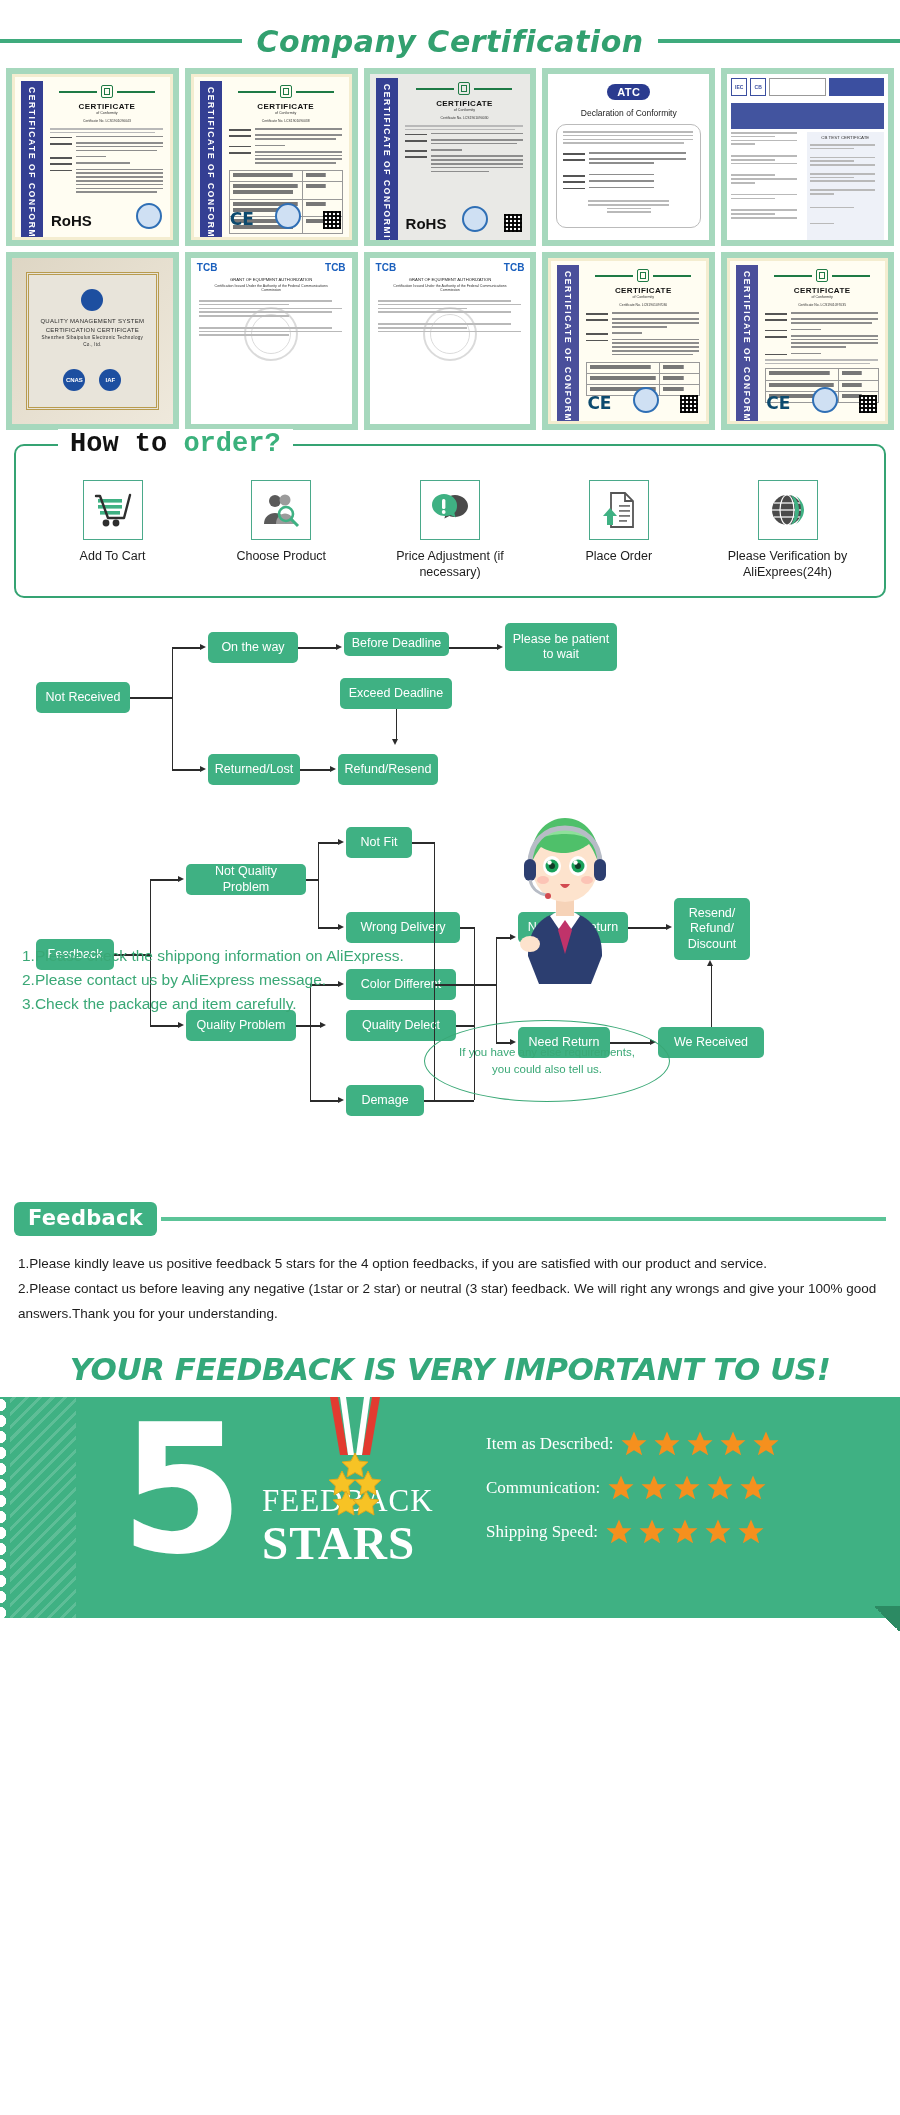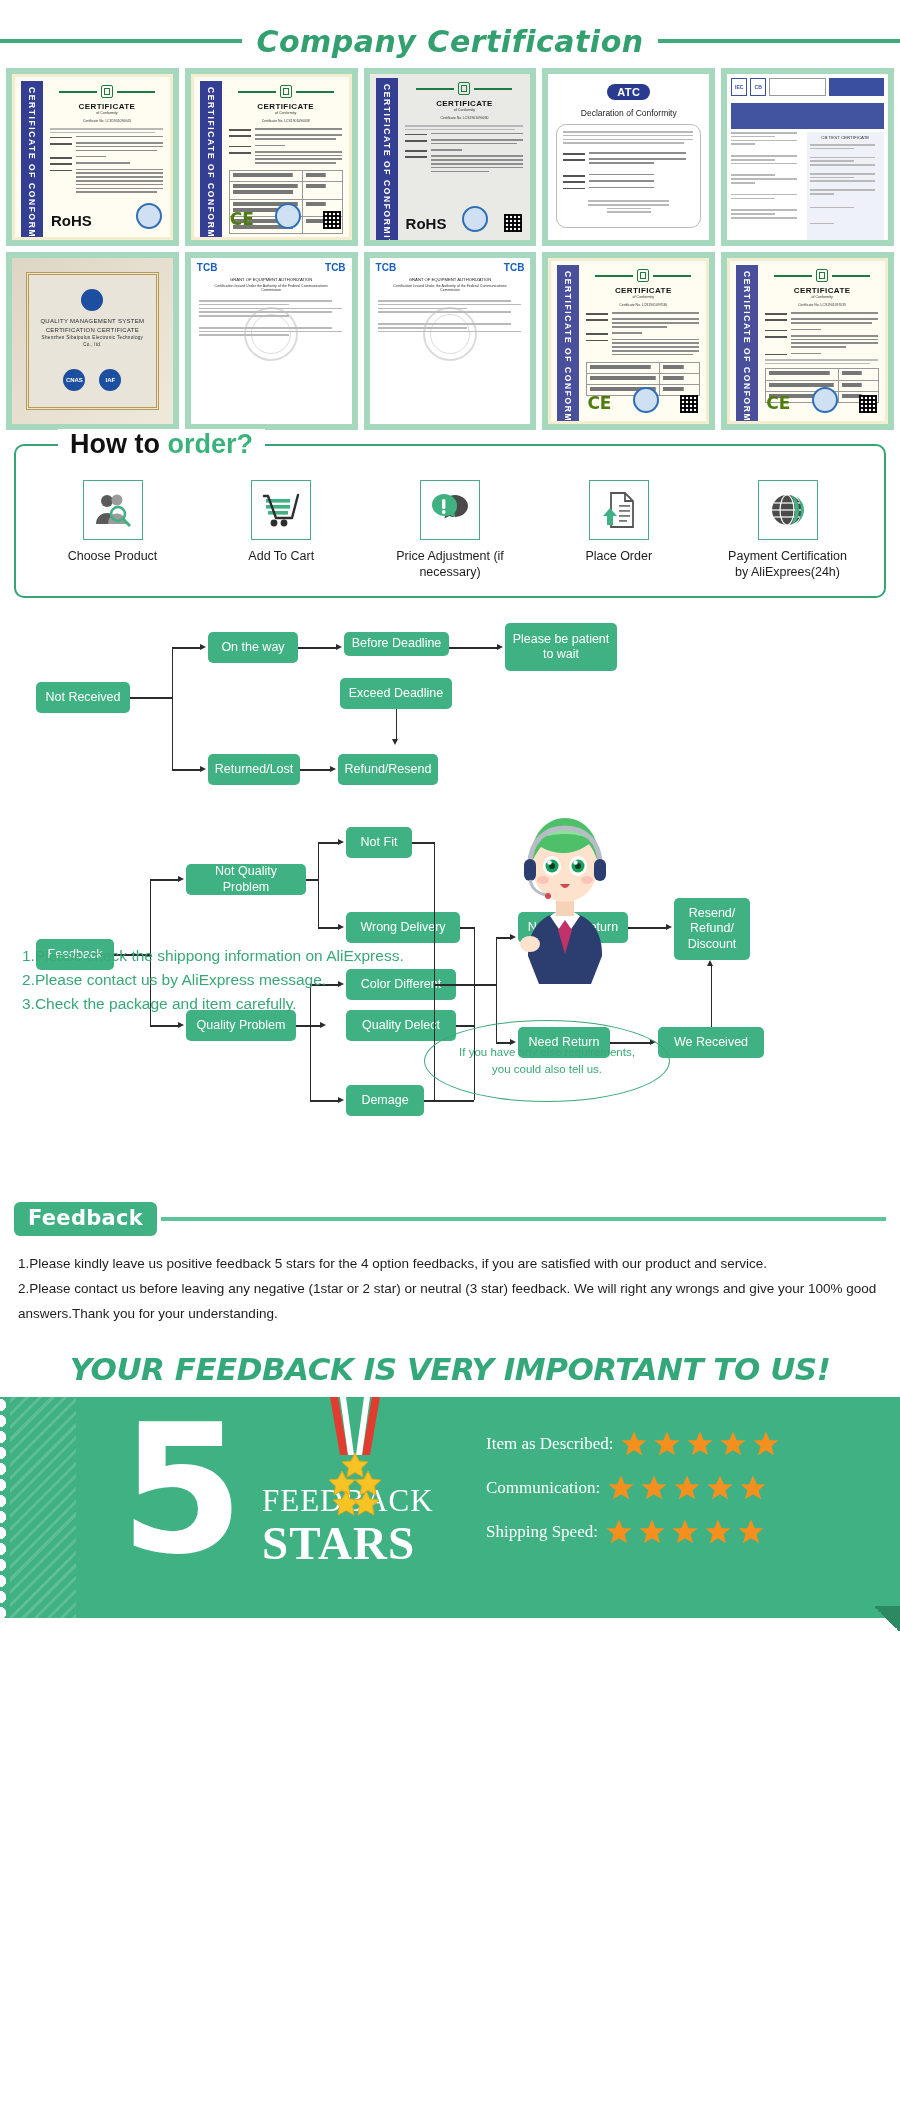--- a/index.html
+++ b/index.html
@@ -81,21 +81,21 @@
   .kv i .tl{ height:1.6px; background:#8d8d8d; }
   .minitable{ border:1px solid #999; margin-top:4px; }
   .minitable .r{ display:flex; border-bottom:1px solid #999; }
   .minitable .r:last-child{ border-bottom:none;}
   .minitable .r div{ padding:2px 3px; }
   .minitable .r div:first-child{ flex:2; border-right:1px solid #999;}
   .minitable .r div:last-child{ flex:1; }
   .minitable .tl{ background:#777; }
   .mark-row{ position:absolute; left:8px; right:8px; bottom:8px; display:flex; align-items:flex-end; justify-content:space-between;}
   .mark-text{ font-size:15px; font-weight:bold; color:#111; font-family:"Liberation Sans",sans-serif;}
-  .mark-ce{ font-size:17px; font-weight:bold; color:#4d7c0f; font-family:"DejaVu Sans",sans-serif;}
+  .mark-ce{ font-size:17px; font-weight:bold; color:#0c4a6e; font-family:"DejaVu Sans",sans-serif;}
   .round-seal{ width:26px;height:26px;border-radius:50%;border:2px solid #2f6fb5;background:#cfe0f3;}
   .qr{ width:18px;height:18px;background:
       repeating-linear-gradient(0deg,#111 0 2px,#fff 2px 4px),
       repeating-linear-gradient(90deg,#111 0 2px,transparent 2px 4px);
       background-blend-mode:multiply; }
   
   .atc-badge{ background:#2a3b8f;color:#fff;font-weight:bold;font-size:11px;border-radius:10px;padding:2px 10px;display:inline-block;letter-spacing:.5px;font-family:"Liberation Sans",sans-serif;}
   .doc-title{ text-align:center;font-size:8.5px;color:#222;margin:8px 0 6px;}
   .rounded-box{ border:1px solid #bbb;border-radius:10px;margin:0 8px;padding:6px;height:calc(100% - 54px);}
   
@@ -122,21 +122,21 @@
   .stamp:after{content:"";position:absolute;inset:5px;border:1px solid #bdbdbd;border-radius:50%;}
 
   
   .order-wrap{ padding:14px 14px 4px; }
   .order-box{
     border:2px solid #35a373; border-radius:10px;
     position:relative; padding:34px 10px 16px;
   }
   .order-legend{
     position:absolute; top:-17px; left:42px; background:#fff; padding:0 12px;
-    font-size:27px; font-weight:bold; font-family:Liberation Sans, sans-serif;
+    font-size:27px; font-weight:bold; font-family:Liberation Mono, monospace;
   }
   .order-legend .k{ color:#111; }
   .order-legend .g{ color:#3bb17c; }
   .steps{ display:flex; justify-content:space-between; align-items:flex-start; padding:0 20px; }
   .step{ width:133px; display:flex; flex-direction:column; align-items:center; }
   .step-icon{
     width:60px;height:60px;border:1px solid #4aa98a;display:flex;align-items:center;justify-content:center;
   }
   .step-label{ margin-top:9px; font-size:12.5px; color:#1d1d1d; text-align:center; line-height:1.25; }
   .node{
@@ -779,44 +779,44 @@
 
   <section class="order-wrap">
     <div class="order-box">
       <div class="order-legend">
         <span class="k">How to </span><span class="g">order?</span>
       </div>
       <div class="steps">
 
         <div class="step">
           <div class="step-icon">
+            <svg width="42" height="38" viewBox="0 0 42 38">
+              <rect x="6" y="8" width="24" height="3.6" fill="#3fb183"></rect>
+              <rect x="6" y="14" width="24" height="3.6" fill="#3fb183"></rect>
+              <rect x="8" y="20" width="20" height="3.6" fill="#3fb183"></rect>
+              <path d="M4 5h4l8 22h16L38 4" fill="none" stroke="#2e2e2e" stroke-width="2.4" stroke-linecap="round" stroke-linejoin="round"></path>
+              <circle cx="14" cy="32" r="3.4" fill="#2e2e2e"></circle>
+              <circle cx="24" cy="32" r="3.4" fill="#2e2e2e"></circle>
+            </svg>
+          </div>
+          <div class="step-label">Add To Cart</div>
+        </div>
+
+        <div class="step">
+          <div class="step-icon">
             <svg width="40" height="40" viewBox="0 0 40 40">
               <circle cx="14" cy="11" r="6" fill="#5a5a5a"></circle>
               <path d="M3 34c0-7 5-11 11-11s11 4 11 11z" fill="#5a5a5a"></path>
               <circle cx="24" cy="10" r="5.5" fill="#9b9b9b"></circle>
               <path d="M15 34c0-6.5 4.5-10.5 9-10.5S33 27.5 33 34z" fill="#9b9b9b"></path>
               <circle cx="25" cy="24" r="7" fill="none" stroke="#3fb183" stroke-width="2.6"></circle>
               <line x1="30" y1="29" x2="37" y2="36" stroke="#3fb183" stroke-width="3"></line>
             </svg>
           </div>
           <div class="step-label">Choose Product</div>
-        </div>
-
-        <div class="step">
-          <div class="step-icon">
-            <svg width="42" height="38" viewBox="0 0 42 38">
-              <rect x="6" y="8" width="24" height="3.6" fill="#3fb183"></rect>
-              <rect x="6" y="14" width="24" height="3.6" fill="#3fb183"></rect>
-              <rect x="8" y="20" width="20" height="3.6" fill="#3fb183"></rect>
-              <path d="M4 5h4l8 22h16L38 4" fill="none" stroke="#2e2e2e" stroke-width="2.4" stroke-linecap="round" stroke-linejoin="round"></path>
-              <circle cx="14" cy="32" r="3.4" fill="#2e2e2e"></circle>
-              <circle cx="24" cy="32" r="3.4" fill="#2e2e2e"></circle>
-            </svg>
-          </div>
-          <div class="step-label">Add To Cart</div>
         </div>
 
         <div class="step">
           <div class="step-icon">
             <svg width="42" height="36" viewBox="0 0 42 36">
               <path d="M26 3c7 0 13 5 13 11s-6 11-13 11c-2 0-4-.4-5.6-1l-5 2.4 1.2-4.4C13 19 13 16.6 13 14 13 8 19 3 26 3z" fill="#4a4a4a"></path>
               <path d="M15 2c7 0 13 5 13 11 0 2.6 0 5-2.6 8l1.2 4.4-5-2.4c-1.6.6-3.6 1-5.6 1-7 0-13-5-13-11S8 2 15 2z" fill="#3fb183"></path>
               <rect x="13" y="7" width="3.4" height="10" rx="1.6" fill="#fff"></rect>
               <circle cx="14.7" cy="20" r="1.9" fill="#fff"></circle>
             </svg>
@@ -847,21 +847,21 @@
               <g stroke="#fff" stroke-width="1.2" fill="none">
                 <ellipse cx="19" cy="20" rx="7" ry="15"></ellipse>
                 <line x1="4" y1="20" x2="34" y2="20"></line>
                 <line x1="6" y1="13" x2="32" y2="13"></line>
                 <line x1="6" y1="27" x2="32" y2="27"></line>
               </g>
               <path d="M28 6c6 4 8 10 8 14s-2 10-8 14c4-4 5-9 5-14s-1-10-5-14z" fill="#3fb183"></path>
               <path d="M23 5c5 2 8 8 8 15s-3 13-8 15c3-5 4-10 4-15s-1-10-4-15z" fill="#3fb183"></path>
             </svg>
           </div>
-          <div class="step-label">Payment Certification
+          <div class="step-label">Please Verification
 by AliExprees(24h)</div>
         </div>
 
 
       </div>
     </div>
   </section>
 
   <section style="position:relative;height:180px;margin-top:12px">
     <div class="node" style="left:36px;top:68px;width:94px;height:31px">Not Received</div>

